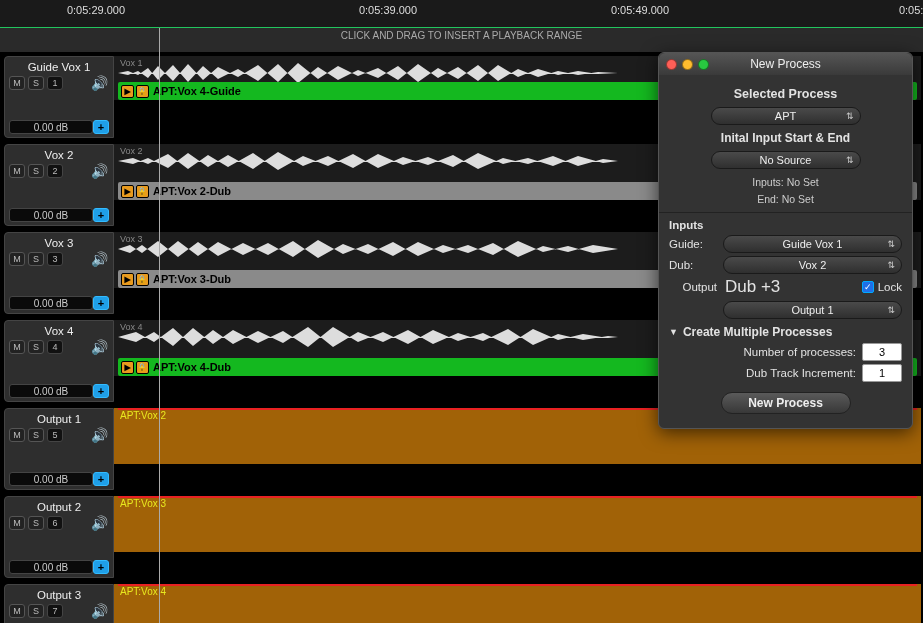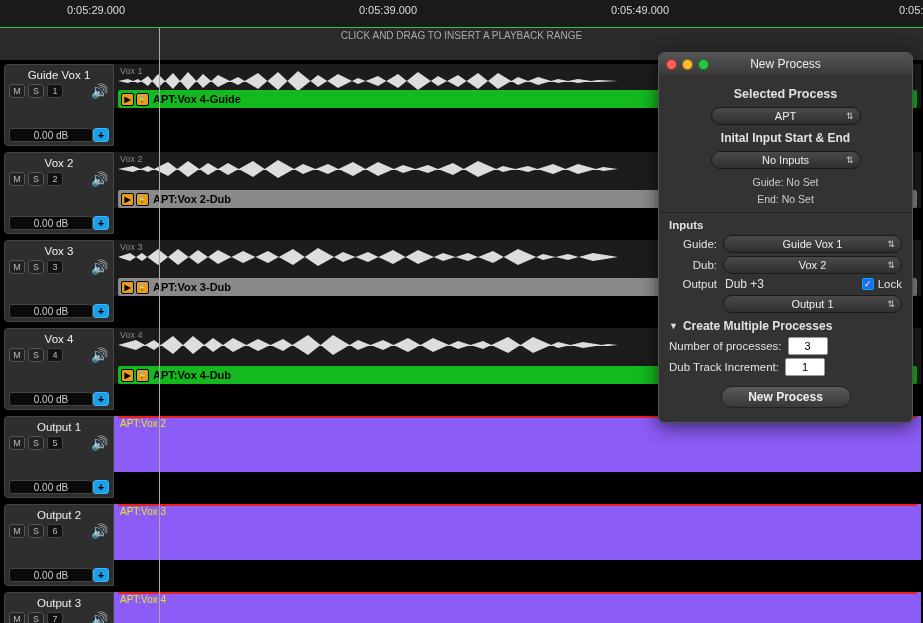--- a/index.html
+++ b/index.html
@@ -1,36 +1,36 @@
 <!DOCTYPE html>
 <html><head>
 <meta charset="utf-8">
 <style>
   * { box-sizing: border-box; margin: 0; padding: 0; font-family: Arial, sans-serif; }
   body { background: #000; color: #ccc; width: 923px; height: 623px; overflow: hidden; position: relative; }
   
   .ruler { height: 28px; background: #1a1a1a; position: relative; border-bottom: 1px solid #22c55e; }
   .ruler-tick { position: absolute; top: 4px; font-size: 11px; color: #ddd; transform: translateX(-50%); }
   
-  .hint-bar { height: 32px; background: #2a2a2a; text-align: center; font-size: 10px; line-height: 16px; color: #aaa; }
+  .hint-bar { height: 24px; background: #2a2a2a; text-align: center; font-size: 10px; line-height: 16px; color: #aaa; }
   
   .track-area { display: flex; flex-direction: column; }
   .track-row { display: flex; border-top: 2px solid #000; }
   .track-header { width: 110px; background: #2e2e2e; border: 1px solid #444; border-radius: 4px 0 0 4px; margin: 2px 0 2px 4px; padding: 3px 4px; display: flex; flex-direction: column; gap: 2px; font-size: 11px; }
   .track-title { text-align: center; color: #eee; font-size: 11.5px; padding: 1px 0; }
   .track-ctrls { display: flex; gap: 3px; align-items: center; }
   .ms-btn { width: 16px; height: 14px; background: #222; border: 1px solid #555; border-radius: 3px; color: #bbb; font-size: 9px; text-align: center; line-height: 12px; cursor: pointer; }
   .ch-num { width: 16px; height: 14px; background: #111; border: 1px solid #444; border-radius: 3px; color: #bbb; font-size: 9px; text-align: center; line-height: 12px; }
   .vol-icon { color: #1fcf4a; font-size: 14px; line-height: 14px; margin-left: auto; cursor: pointer; }
   .db-ctrls { display: flex; gap: 0; align-items: flex-start; margin-top: 28px; }
   .db-val { flex: 1; background: #0a0a0a; border: 1px solid #444; border-radius: 3px; color: #ccc; font-size: 10px; text-align: center; line-height: 14px; height: 14px; }
   .plus-btn { width: 16px; height: 14px; background: #1f9fe8; border: 1px solid #3bf; border-radius: 3px; color: #000; font-size: 11px; text-align: center; line-height: 12px; font-weight: bold; cursor: pointer; }
   
   .track-lane { flex: 1; position: relative; background: #1c1c1c; margin: 2px 2px 2px 0; }
-  .track-lane.output { background: #8b5cf6; }
+  .track-lane.output { background: #a16207; }
   .wave-label { position: absolute; top: 2px; left: 6px; font-size: 9px; color: #888; }
   .wave { position: absolute; top: 4px; left: 4px; right: 4px; height: 26px; }
   .clip-bar { position: absolute; bottom: 0; left: 4px; right: 4px; height: 18px; display: flex; align-items: center; gap: 2px; padding: 0 3px; border-radius: 2px; }
   .clip-green { background: #14b81f; color: #000; font-weight: bold; }
   .clip-gray { background: #8a8a8a; color: #000; font-weight: bold; }
   .clip-btn { width: 13px; height: 13px; background: #e89b1f; border: 1px solid #000; border-radius: 2px; font-size: 8px; text-align: center; line-height: 11px; color:#000; }
   .clip-lbl { font-size: 11px; margin-left: 2px; }
   
   .out-label { position: absolute; top: 2px; left: 6px; font-size: 10px; color: #e8e81f; }
   .redline { position: absolute; top: 0; left: 4px; right: 4px; height: 2px; background: #e82222; }
@@ -43,29 +43,29 @@
   .traffic { display: flex; gap: 5px; margin-left: 7px; }
   .tl { width: 11px; height: 11px; border-radius: 50%; border: 1px solid rgba(0,0,0,.4); }
   .tl.red{background:#ff5f57}.tl.yel{background:#febc2e}.tl.grn{background:#28c840}
   .panel-title { position: absolute; left:0; right:0; text-align: center; font-size: 12px; color: #eee; }
   .panel-body { padding: 8px 10px 12px; }
   .sec-head { text-align: center; font-size: 12.5px; font-weight: bold; margin: 4px 0 6px; }
   .select { background: linear-gradient(#4a4a4a,#2f2f2f); border: 1px solid #1a1a1a; border-radius: 10px; height: 18px; display:flex; align-items:center; justify-content:center; position:relative; font-size:11px; color:#eee; margin: 2px auto 6px; width: 150px; cursor:pointer; }
   .select .arr { position:absolute; right:6px; font-size:9px; color:#ccc; }
   .mini-info { text-align:center; font-size:10.5px; color:#ccc; line-height:1.4; margin-bottom:2px;}
   .row { display:flex; align-items:center; gap:6px; margin:3px 0; }
-  .row-label { width:48px; text-align:right; font-size:11.5px; }
+  .row-label { width:48px; font-size:11.5px; }
   .row .select { flex:1; width:auto; margin:0; }
   .lockrow { display:flex; align-items:center; gap:4px; margin:2px 0 4px; }
   .lockrow .lbl1{ width:48px; text-align:right;} 
-  .lockrow .mid{ flex:1; font-size:12px; padding-left:4px;} 
+  .lockrow .mid{ flex:1; font-size:17px; padding-left:4px;} 
   .chk { width:12px; height:12px; background:#1f6fe8; border:1px solid #0af; border-radius:2px; display:flex; align-items:center; justify-content:center; color:#fff; font-size:9px; }
   .disclosure { display:flex; align-items:center; gap:5px; font-size:12px; font-weight:bold; margin:6px 0 4px; }
   .disclosure .tri{ font-size:9px; }
-  .numrow { display:flex; align-items:center; justify-content:flex-start; gap:6px; margin:3px 0;}
+  .numrow { display:flex; align-items:center; justify-content:flex-end; gap:6px; margin:3px 0;}
   .numrow label{ font-size:11.5px; }
   .numfield { width:40px; height:18px; background:#fff; color:#000; text-align:center; border-radius:2px; border:1px solid #999; font-size:11px;}
   .panel-btn { display:block; margin:10px auto 2px; width:130px; height:22px; background:linear-gradient(#5a5a5a,#383838); border:1px solid #222; border-radius:11px; color:#eee; font-size:12px; font-weight:bold; text-align:center; line-height:20px; cursor:pointer;}
   hr.sep{ border:none; border-top:1px solid #222; margin:6px -10px; }
   .subhead2{ font-size:11.5px; font-weight:bold; margin:2px 0 4px;}
 </style>
 </head>
 <body>
 
 <div class="ruler">
@@ -260,24 +260,24 @@
     <div class="panel-title">New Process</div>
   </div>
   <div class="panel-body">
     <div class="sec-head">Selected Process</div>
     <div class="select">
         <span>APT</span>
         <span class="arr">⇅</span>
       </div>
     <div class="sec-head" style="font-weight:bold;font-size:12px">Inital Input Start &amp; End</div>
     <div class="select">
-        <span>No Inputs</span>
+        <span>No Source</span>
         <span class="arr">⇅</span>
       </div>
-    <div class="mini-info">Guide: No Set</div>
+    <div class="mini-info">Inputs: No Set</div>
     <div class="mini-info">End: No Set</div>
     <hr class="sep">
     <div class="subhead2">Inputs</div>
     <div class="row">
       <div class="row-label">Guide:</div>
       <div class="select">
           <span>Guide Vox 1</span>
           <span class="arr">⇅</span>
         </div>
     </div>

